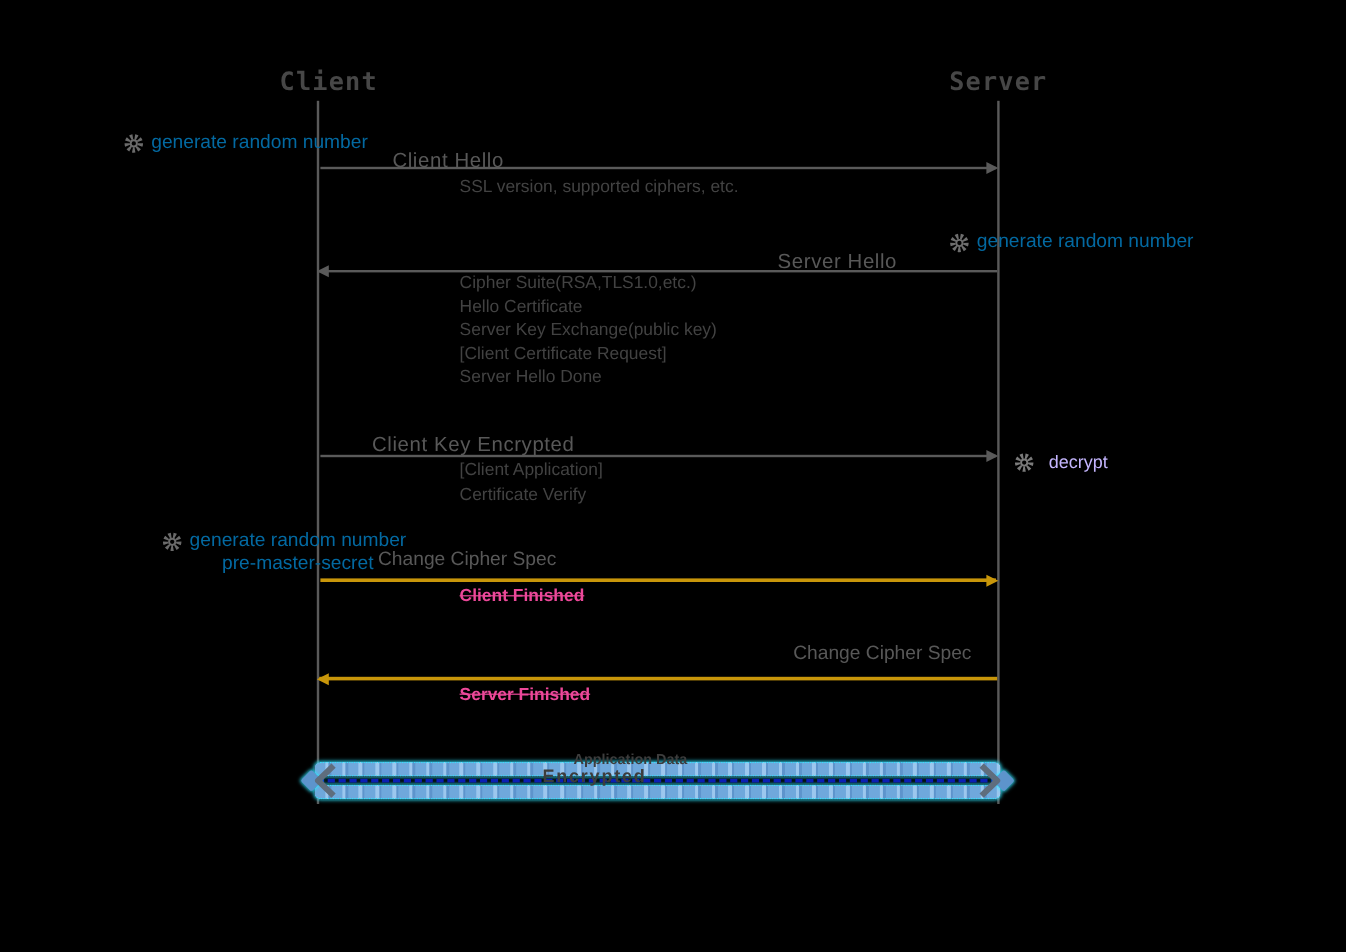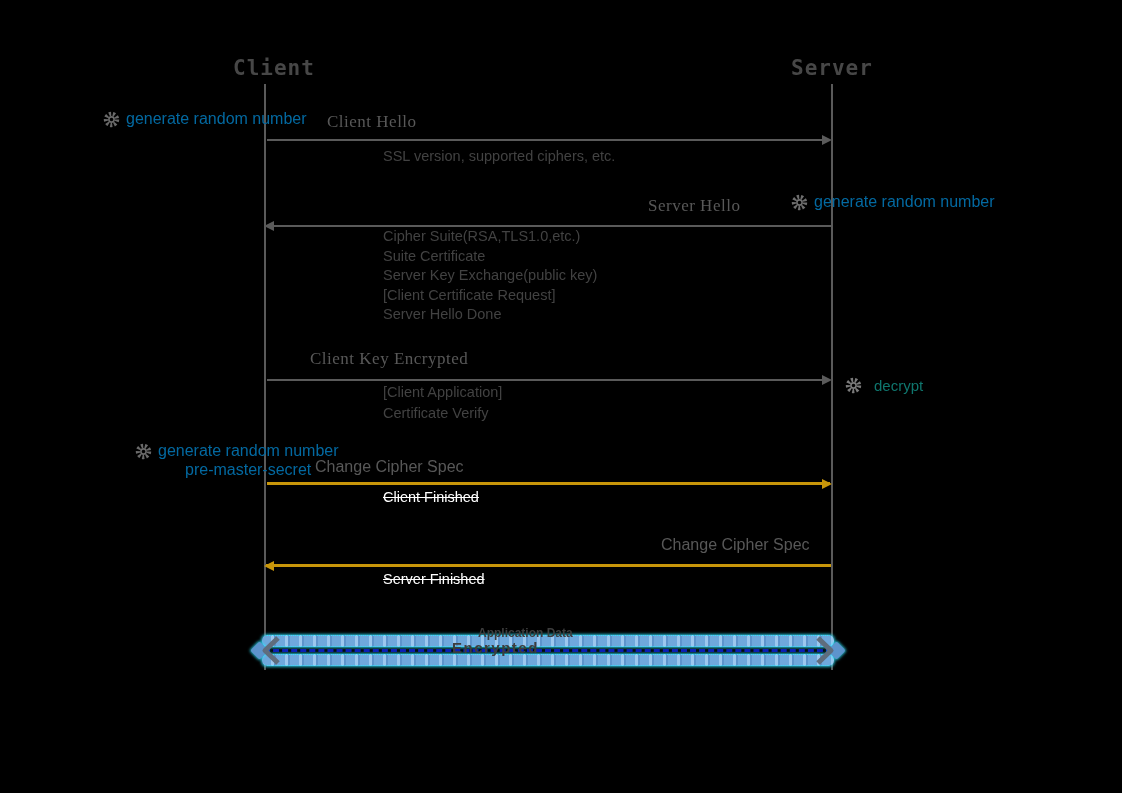--- a/index.html
+++ b/index.html
@@ -19,30 +19,30 @@
   .arrow .head-r{position:absolute;right:-2px;top:50%;transform:translateY(-50%);
     width:0;height:0;border-top:5px solid transparent;border-bottom:5px solid transparent;
     border-left:10px solid #5a5a5a;}
   .arrow .head-l{position:absolute;left:-2px;top:50%;transform:translateY(-50%);
     width:0;height:0;border-top:5px solid transparent;border-bottom:5px solid transparent;
     border-right:10px solid #5a5a5a;}
   .arrow.gold .head-r{border-left-color:#C8960A;}
   .arrow.gold .head-l{border-right-color:#C8960A;}
 
   
-  .msg-title{position:absolute;font-family:Liberation Serif, serif;
-    font-size:17px;color:#585858;letter-spacing:.5px;white-space:nowrap;}
+  .msg-title{position:absolute;font-family:Liberation Sans, sans-serif;
+    font-size:17px;color:#585858;letter-spacing:.5px;white-space:nowrap;margin-top:12px;}
   
   .msg-title-sans{position:absolute;font-size:16px;color:#585858;white-space:nowrap;}
 
   
   .detail{position:absolute;font-size:14.5px;color:#424242;white-space:nowrap;}
   .detail .ln{line-height:19.5px;}
   .detail.wide .ln{line-height:21px;}
-  .struck{text-decoration:line-through;color:#ffffff;}
+  .struck{text-decoration:line-through;color:#ec4899;font-weight:bold;}
 
   
   .annot{position:absolute;display:flex;align-items:center;gap:6px;
     font-size:16px;color:#0369a1;white-space:nowrap;}
   .gear{flex:0 0 auto;}
 
   
   .enc-bar{position:absolute;left:258px;top:635px;width:580px;height:31px;}
   .enc-band{position:absolute;left:4px;right:4px;height:10px;border-radius:5px;
     background:repeating-linear-gradient(90deg,#6fa8dc 0 9px,#9cc7ee 9px 12px,#5d94cc 12px 14px);
@@ -91,35 +91,35 @@
       <circle cx="8.5" cy="8.5" r="5.5" fill="none" stroke="#6e6e6e" stroke-width="4.4" stroke-dasharray="2.1 1.7"></circle>
       <circle cx="8.5" cy="8.5" r="2.6" fill="none" stroke="#6e6e6e" stroke-width="1.6"></circle>
     </svg>
     <span>generate random number</span>
   </div>
   <div class="arrow" style="left:266px;top:225px;width:565px">
       <i class="head-l"></i>
     </div>
   <div class="detail" style="left:383px;top:227px">
     <div class="ln">Cipher Suite(RSA,TLS1.0,etc.)</div>
-    <div class="ln">Suite Certificate</div>
+    <div class="ln">Hello Certificate</div>
     <div class="ln">Server Key Exchange(public key)</div>
     <div class="ln">[Client Certificate Request]</div>
     <div class="ln">Server Hello Done</div>
   </div>
 
   <div class="msg-title" style="left:310px;top:349px">Client Key Encrypted</div>
   <div class="arrow" style="left:267px;top:379px;width:563px">
       <i class="head-r"></i>
     </div>
   <div class="detail wide" style="left:383px;top:382px">
     <div class="ln">[Client Application]</div>
     <div class="ln">Certificate Verify</div>
   </div>
-  <div class="annot" style="left:845px;top:377px;font-size:15px;color:#0f766e">
+  <div class="annot" style="left:845px;top:377px;font-size:15px;color:#c4b5fd">
     <svg class="gear" width="17" height="17" viewBox="0 0 17 17">
       <circle cx="8.5" cy="8.5" r="5.5" fill="none" stroke="#7a7a7a" stroke-width="4.4" stroke-dasharray="2.1 1.7"></circle>
       <circle cx="8.5" cy="8.5" r="2.6" fill="none" stroke="#7a7a7a" stroke-width="1.6"></circle>
     </svg>
     <span style="margin-left:6px">decrypt</span>
   </div>
 
   <div class="annot" style="left:135px;top:442px">
     <svg class="gear" width="17" height="17" viewBox="0 0 17 17">
       <circle cx="8.5" cy="8.5" r="5.5" fill="none" stroke="#6a6a6a" stroke-width="4.4" stroke-dasharray="2.1 1.7"></circle>

